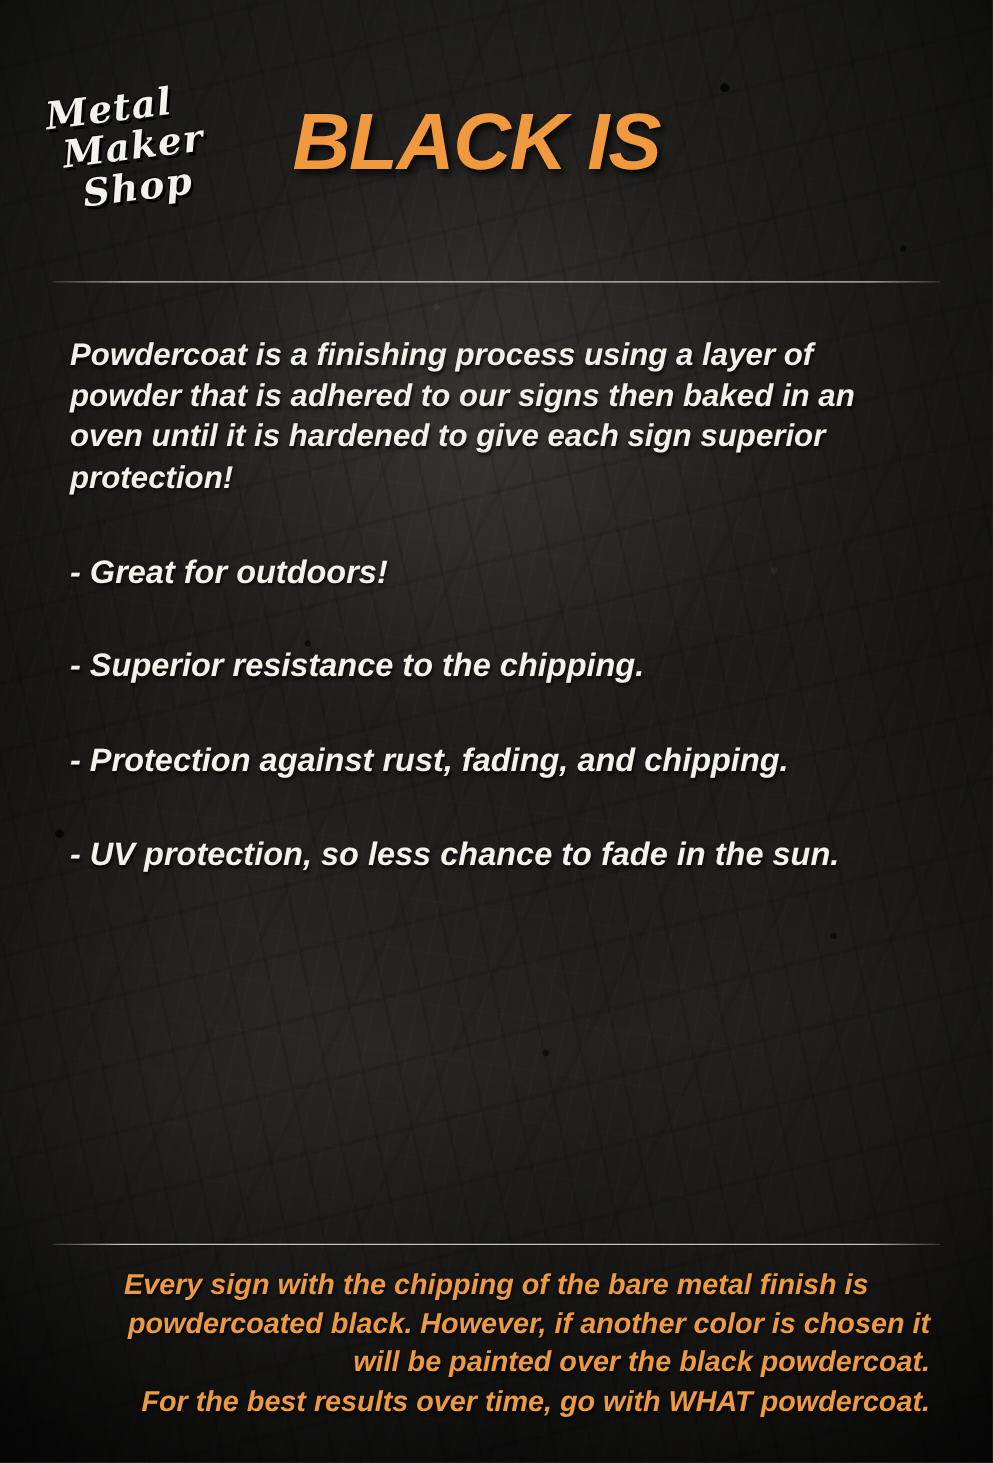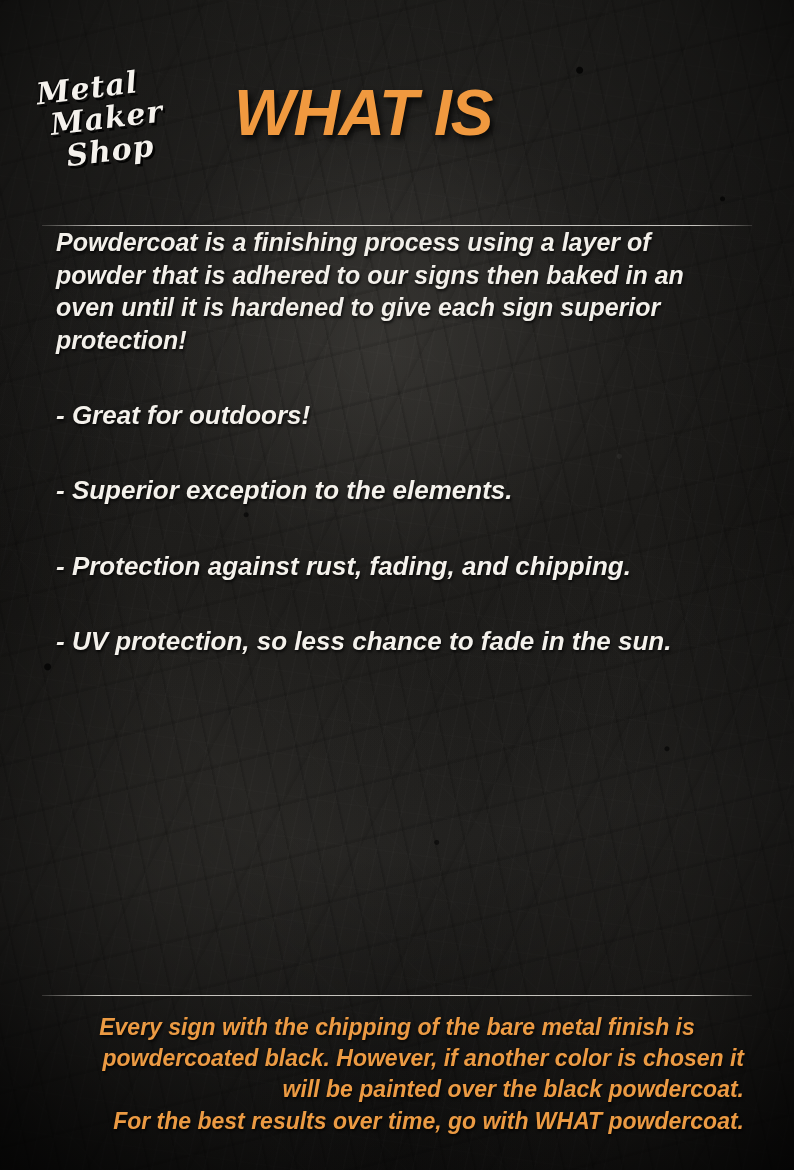--- a/index.html
+++ b/index.html
@@ -123,20 +123,21 @@
   .rule {
     height: 1px;
     background: linear-gradient(to right, rgba(235,232,226,0.15), rgba(235,232,226,0.82) 8%, rgba(235,232,226,0.82) 92%, rgba(235,232,226,0.15));
     margin: 0 2px;
   }
   .rule.top { margin-top: 60px; }
   .rule.bottom { margin-top: 0; }
 
   
   .body-block {
+    margin-top: 42px;
     flex: 1 1 auto;
   }
   .intro {
     font-family: "Liberation Sans", sans-serif;
     font-style: italic;
     font-weight: bold;
     color: #f2efe9;
     font-size: 25px;
     line-height: 1.30;
     margin: 0 0 6px 16px;
@@ -189,31 +190,31 @@
 
   <div class="content">
 
     <div class="header">
       <div class="logo">
         <div class="logo-line l1">Metal</div>
         <div class="logo-line l2">Maker</div>
         <div class="logo-line l3">Shop</div>
       </div>
       <div class="title">
-        <div>WHAT IS</div>
+        <div>BLACK IS</div>
       </div>
     </div>
 
     <div class="rule top"></div>
 
     <div class="body-block">
       <p class="intro">Powdercoat is a finishing process using a layer of powder that is adhered to our signs then baked in an oven until it is hardened to give each sign superior protection!</p>
       <ul class="bullets">
         <li>- Great for outdoors!</li>
-        <li>- Superior exception to the elements.</li>
+        <li>- Superior resistance to the chipping.</li>
         <li>- Protection against rust, fading, and chipping.</li>
         <li>- UV protection, so less chance to fade in the sun.</li>
       </ul>
     </div>
 
     <div class="rule bottom"></div>
 
     <div class="footer">
       <p class="p1">Every sign with the chipping of the bare metal finish is</p>
       <p class="p2">powdercoated black. However, if another color is chosen it</p>

